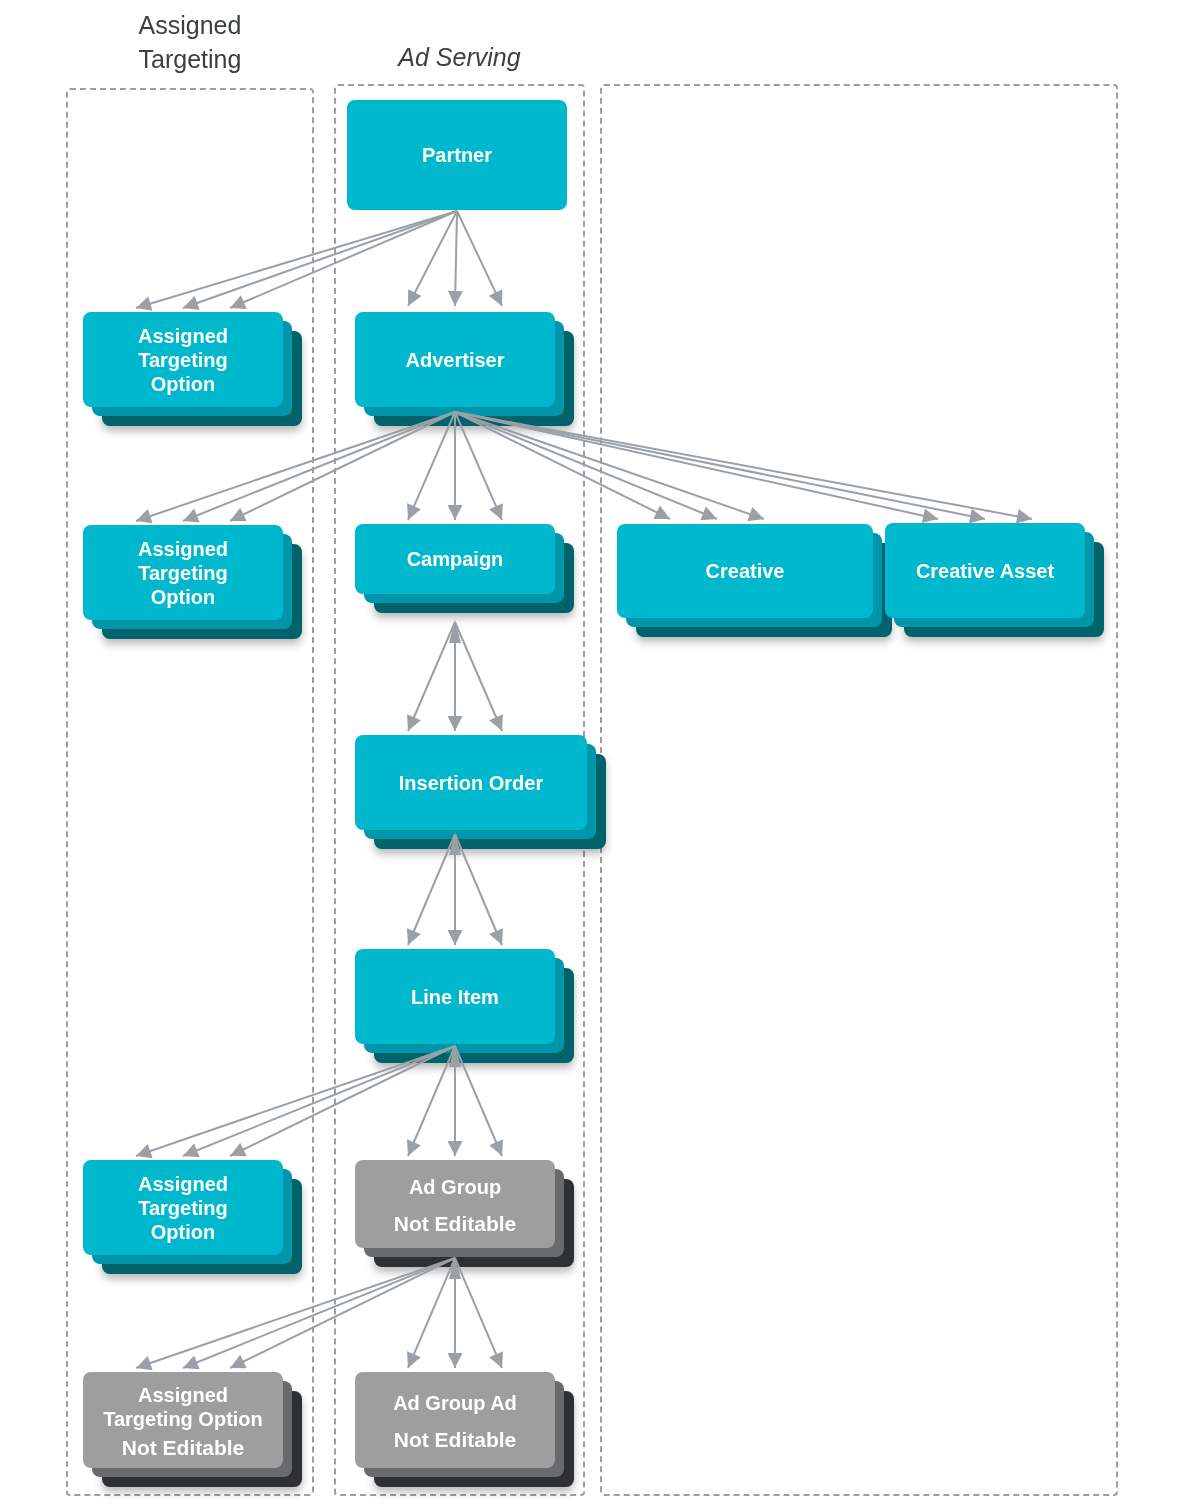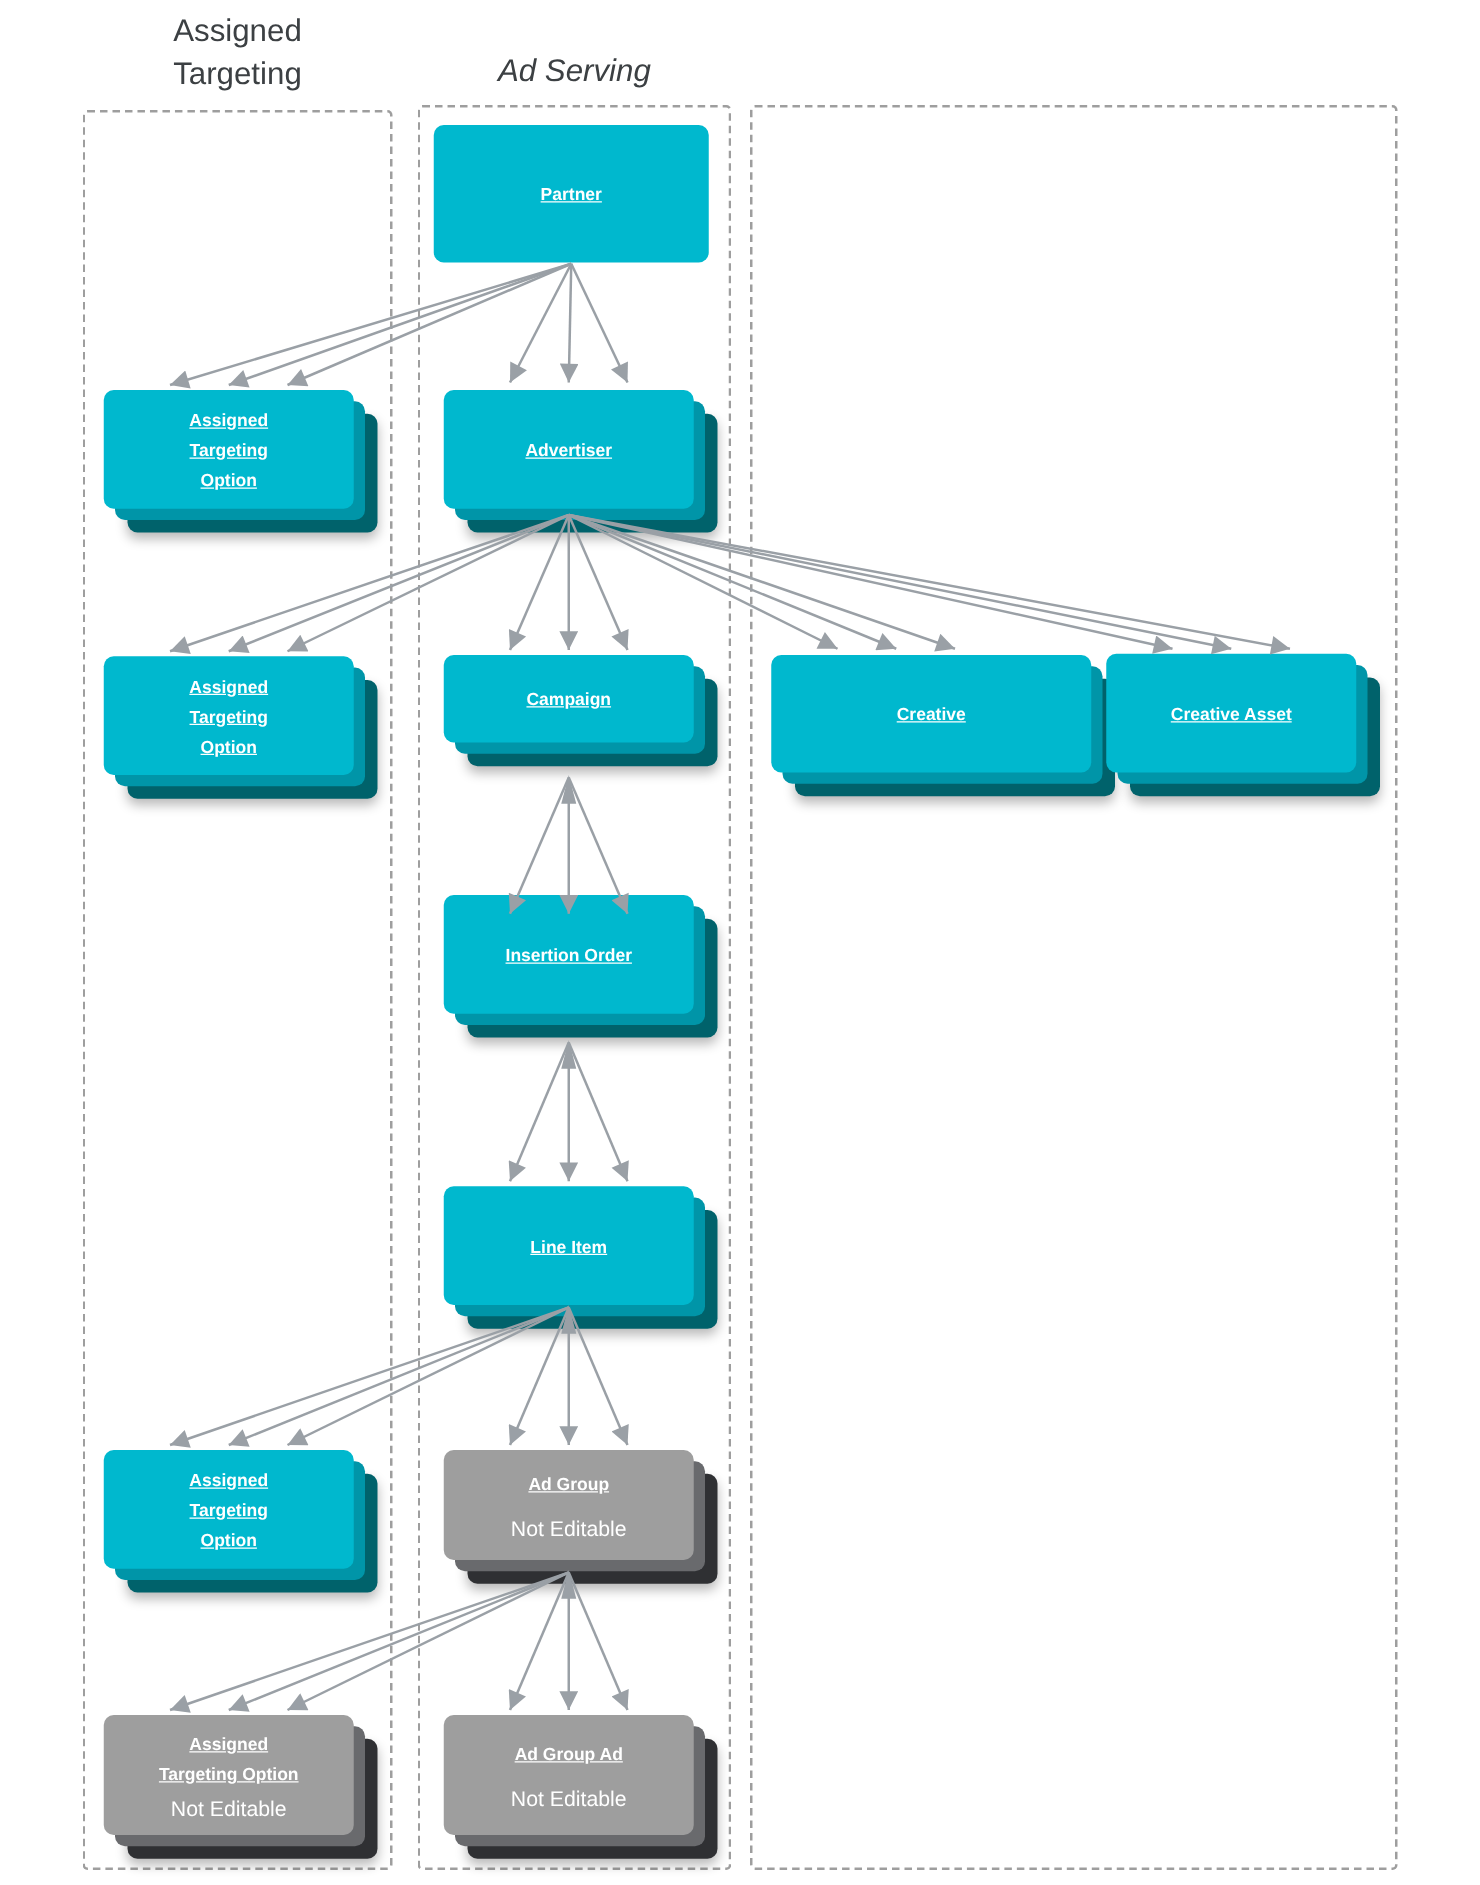--- a/index.html
+++ b/index.html
@@ -26,25 +26,25 @@
   .cyan .l3{background:var(--node-cyan-dark,#00626B);}
   .gray .face{background:var(--node-gray,#9E9E9E);}
   .gray .l2{background:var(--node-gray-mid,#696A6D);}
   .gray .l3{background:var(--node-gray-dark,#2F3033);}
   .face{
     display:flex;flex-direction:column;align-items:center;justify-content:center;
     gap:16px;box-sizing:border-box;padding:6px 10px;
   }
   .node.two-line .face{gap:8px;}
   .lbl{
-    color:var(--node-text,#FFFFFF);font-weight:bold;font-size:14px;line-height:24px;
-    text-align:center;white-space:pre-line;text-decoration:underline;
+    color:var(--node-text,#FFFFFF);font-weight:bold;font-size:20px;line-height:24px;
+    text-align:center;white-space:pre-line;
   }
   .sub{
-    color:var(--node-text,#FFFFFF);font-weight:normal;font-size:17px;line-height:18px;
+    color:var(--node-text,#FFFFFF);font-weight:bold;font-size:21px;line-height:18px;
     text-align:center;
   }
   
   #connectors{position:absolute;left:0;top:0;z-index:3;pointer-events:none;}
   .conn{stroke:var(--arrow,#9AA0A6);stroke-width:2;fill:none;}
   .ah{fill:var(--arrow,#9AA0A6);}
 </style>
 </head>
 <body>
 
@@ -182,21 +182,21 @@
   </div>
 
   <div class="node cyan" style="left:885px;top:523px;width:200px;height:95px;">
     <i class="layer l3"></i>
     <i class="layer l2"></i>
     <div class="face">
       <span class="lbl">Creative Asset</span>
     </div>
   </div>
 
-  <div class="node cyan" style="left:355px;top:716px;width:200px;height:95px;">
+  <div class="node cyan" style="left:355px;top:735px;width:200px;height:95px;padding-left:32px;">
     <i class="layer l3"></i>
     <i class="layer l2"></i>
     <div class="face">
       <span class="lbl">Insertion Order</span>
     </div>
   </div>
 
   <div class="node cyan" style="left:355px;top:949px;width:200px;height:95px;">
     <i class="layer l3"></i>
     <i class="layer l2"></i>

